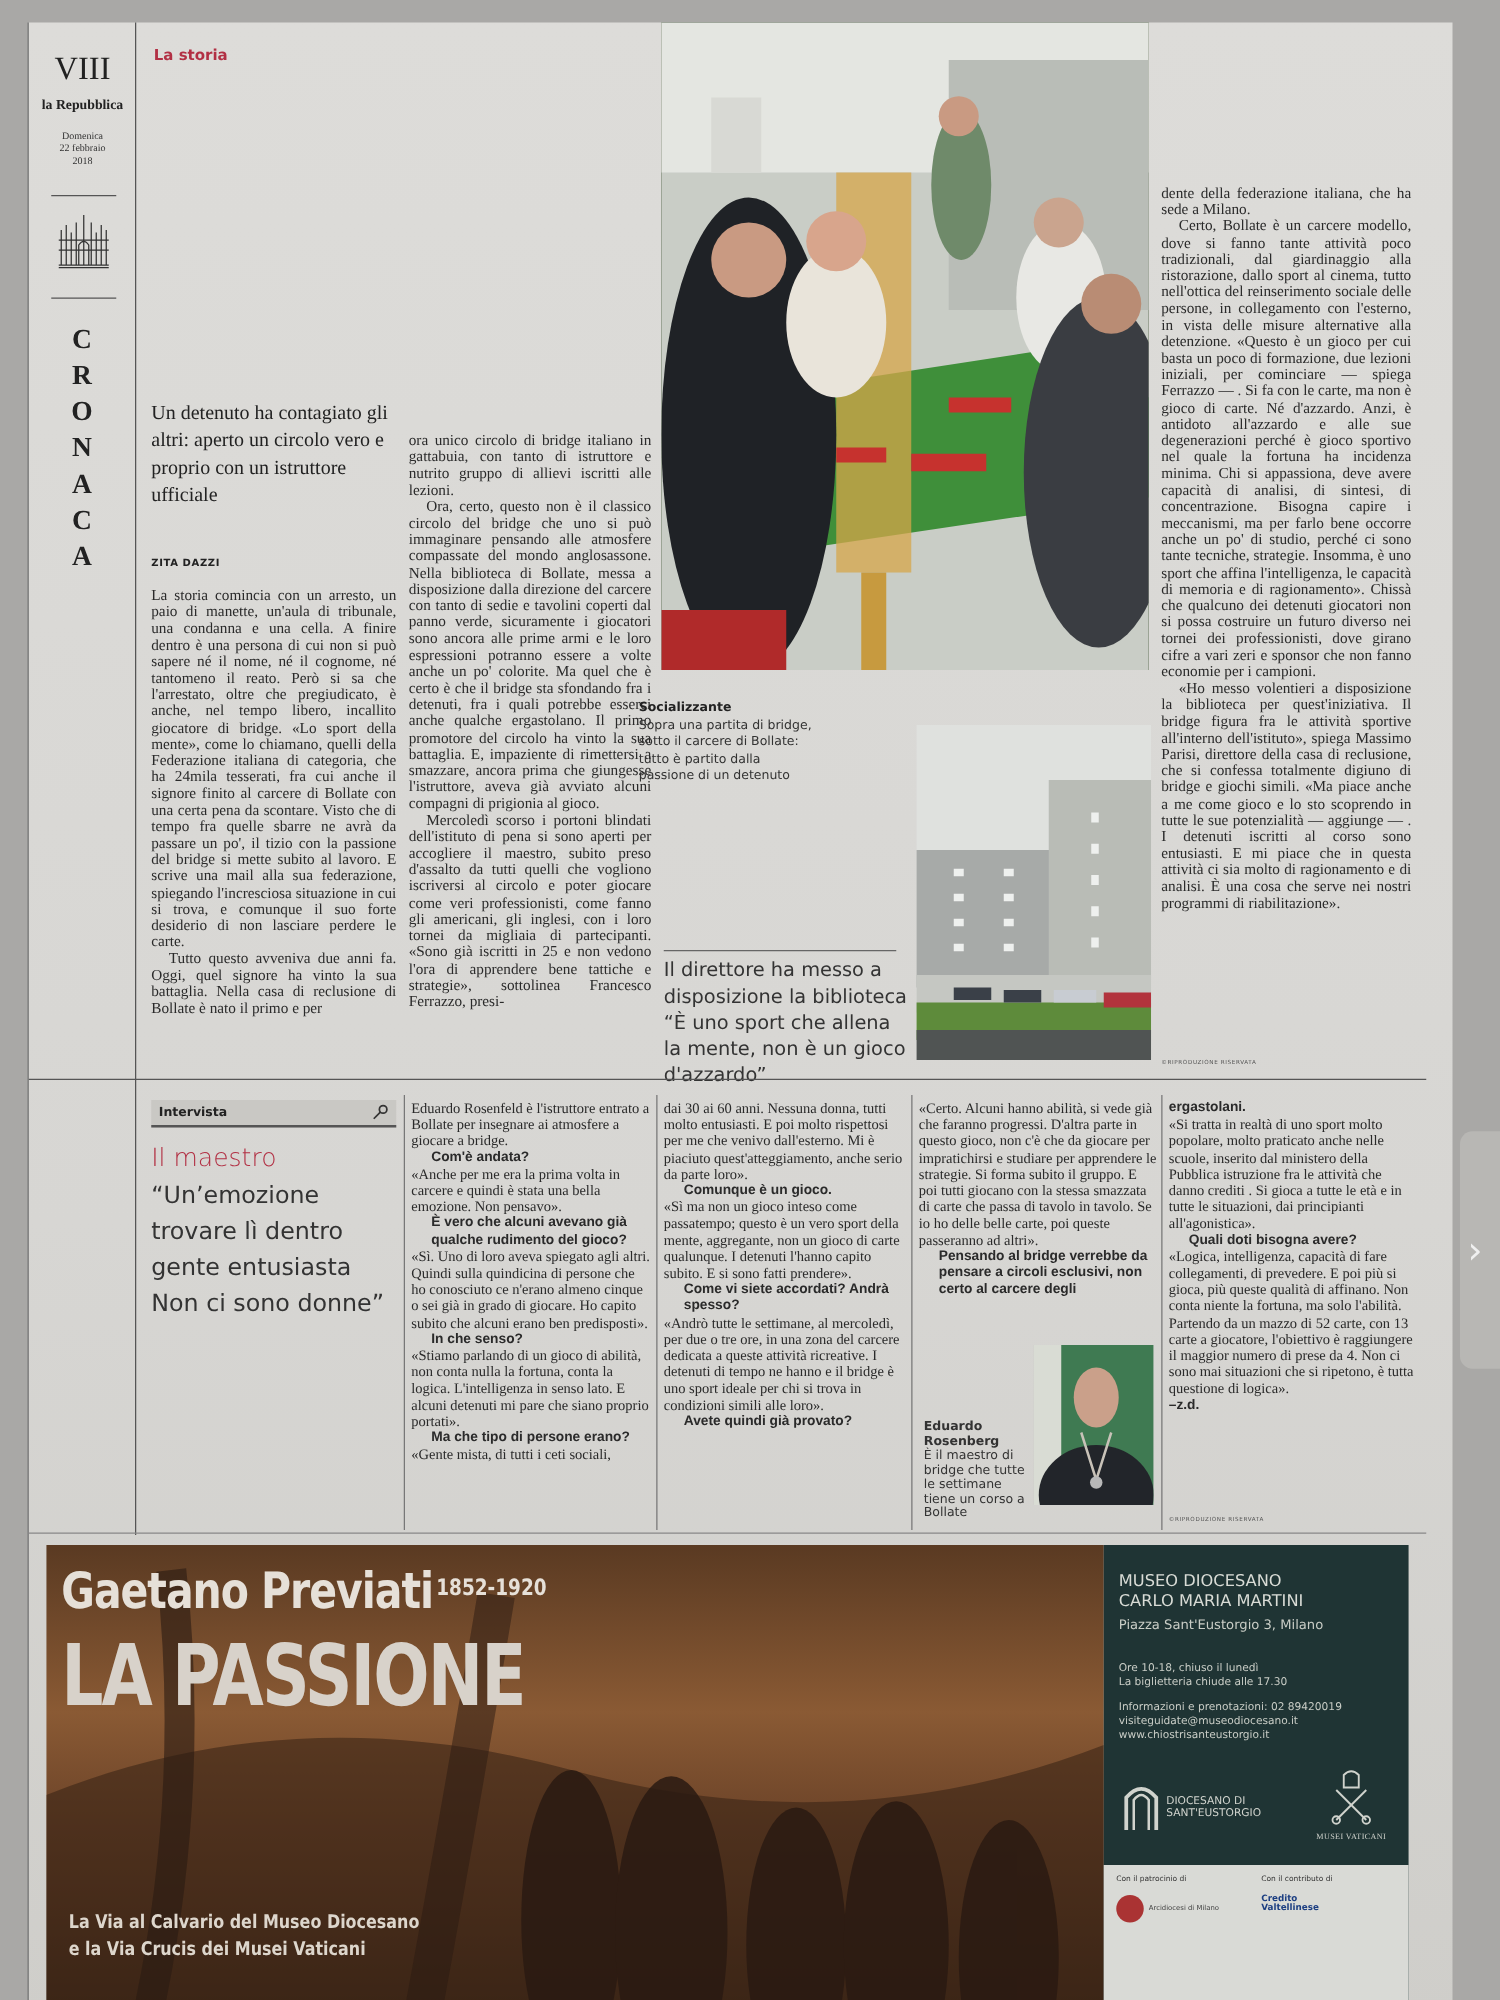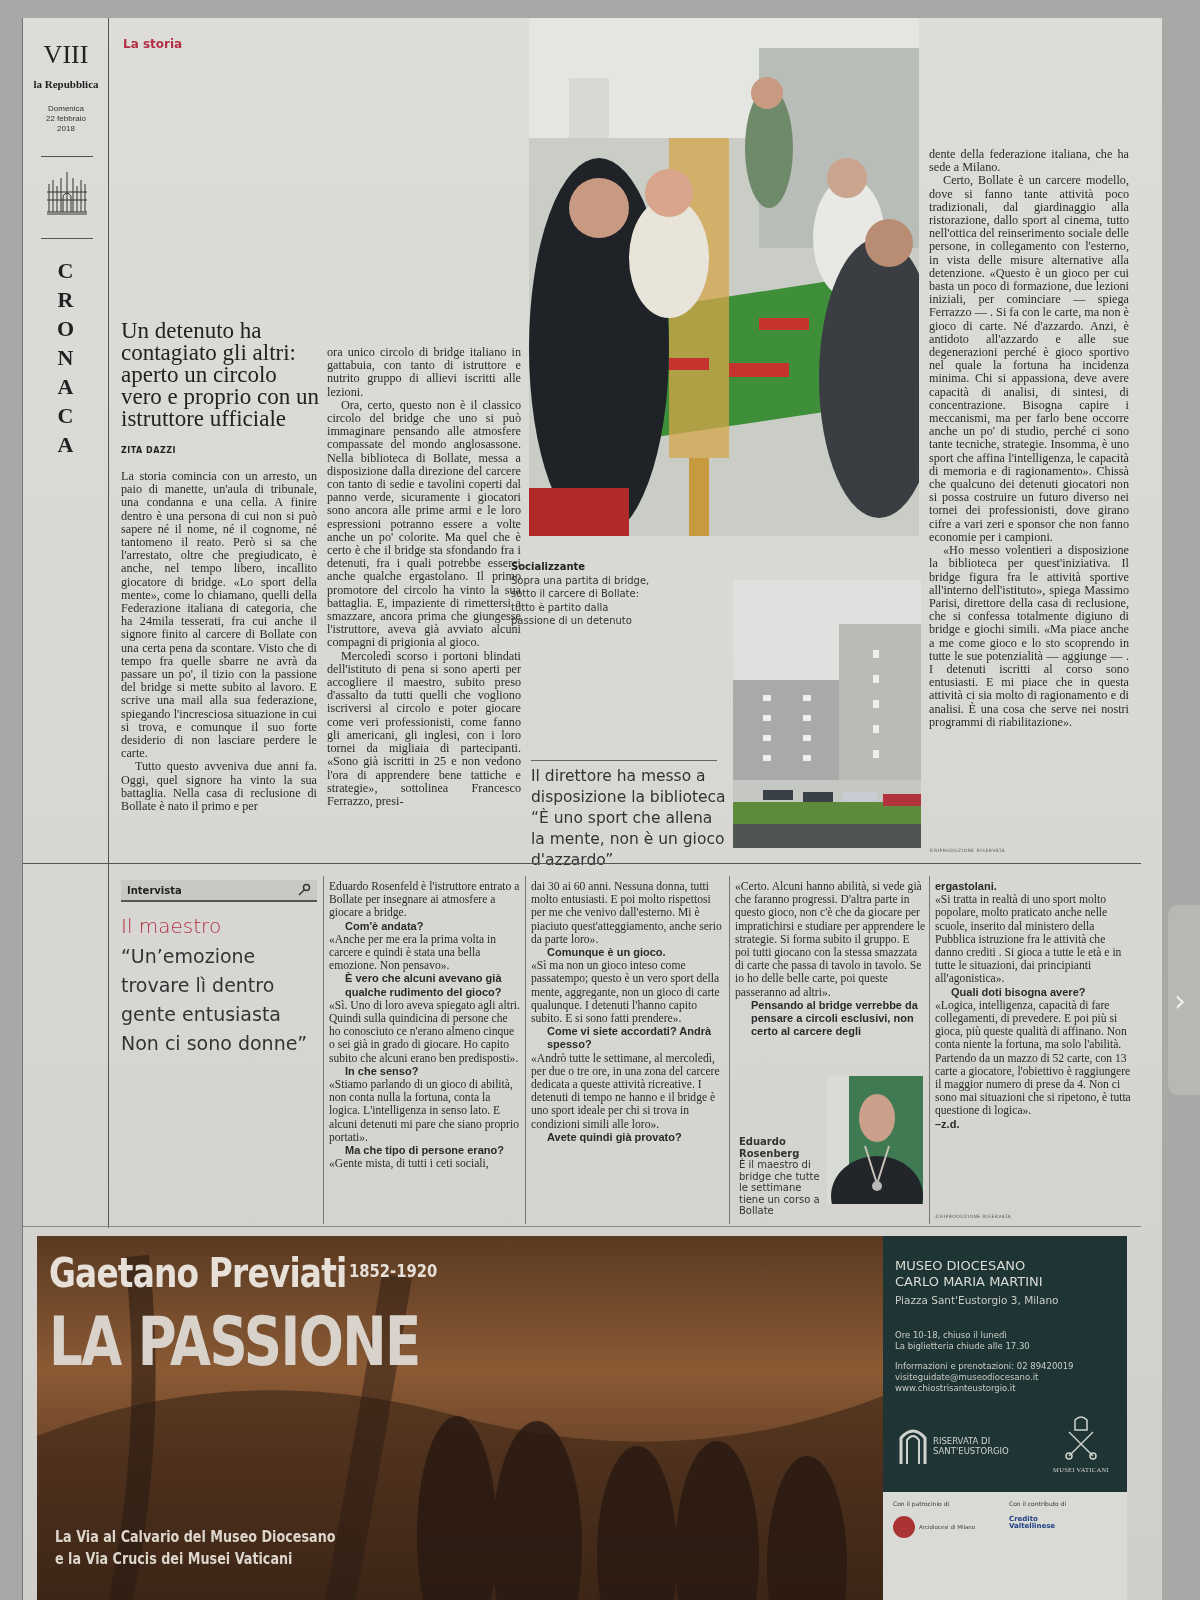--- a/index.html
+++ b/index.html
@@ -13,29 +13,29 @@
   .page {
     position: absolute; left: 22px; top: 18px; width: 1140px; height: 1600px;
     background: linear-gradient(180deg, #dddcd9 0%, #d7d6d3 60%, #cfceca 100%);
     border-left: 1px solid #777;
   }
 
   
   .rail { position: absolute; left: 0; top: 0; width: 86px; height: 1210px; border-right: 1px solid #555; }
   .rail .pgnum { position: absolute; top: 22px; left: 0; width: 86px; text-align: center; font-size: 26px; font-family: "Liberation Serif", serif; }
   .rail .paper { position: absolute; top: 60px; left: 0; width: 86px; text-align: center; font-size: 11px; font-weight: bold; font-family: "Liberation Serif", serif; }
-  .rail .date { position: absolute; top: 86px; left: 0; width: 86px; text-align: center; font-size: 8px; line-height: 10px; font-family: Liberation Sans, sans-serif; color: #333; }
+  .rail .date { position: absolute; top: 86px; left: 0; width: 86px; text-align: center; font-size: 8px; line-height: 10px; font-family: Liberation Serif, serif; color: #333; }
   .rail .hr { position: absolute; left: 18px; width: 52px; height: 1px; background: #555; }
   .rail .duomo { position: absolute; top: 152px; left: 20px; width: 48px; height: 48px; }
   .rail .section { position: absolute; top: 238px; left: 0; width: 86px; text-align: center; font-family: "Liberation Serif", serif; font-weight: bold; font-size: 22px; line-height: 29px; letter-spacing: 1px; }
 
   .kicker { position: absolute; left: 100px; top: 19px; color: #b23044; font-family: "DejaVu Sans", sans-serif; font-weight: bold; font-size: 12px; }
   .headline { position: absolute; left: 96px; top: 36px; width: 400px; font-family: "DejaVu Sans", sans-serif; font-weight: bold; font-size: 43px; line-height: 57px; letter-spacing: -1px; color: #1a1a1a; }
 
-  .deck { position: absolute; left: 98px; top: 302px; width: 200px; font-family: "Liberation Serif", serif; font-size: 23px; line-height: 22px; color: #222; }
+  .deck { position: absolute; left: 98px; top: 302px; width: 200px; font-family: "Liberation Serif", serif; font-size: 16px; line-height: 22px; color: #222; }
   .byline { position: absolute; left: 98px; top: 428px; font-family: "DejaVu Sans", sans-serif; font-weight: bold; font-size: 8px; letter-spacing: 0.5px; }
 
   .col { position: absolute; font-family: "Liberation Serif", serif; font-size: 12.2px; line-height: 13.2px; text-align: justify; color: #2a2a2a; }
   .col p { text-indent: 0; }
   .col p.ind { text-indent: 14px; }
 
   .photo-main { position: absolute; left: 506px; top: 0px; width: 390px; height: 518px; overflow: hidden; background: #5b6b52; }
   .photo-main svg, .photo-prison svg, .photo-portrait svg { display: block; }
   .photo-prison { position: absolute; left: 710px; top: 562px; width: 188px; height: 268px; overflow: hidden; }
   .caption { position: absolute; left: 488px; top: 542px; width: 140px; font-family: "DejaVu Sans", sans-serif; font-size: 10px; line-height: 13.5px; color: #333; }
@@ -319,21 +319,21 @@
       <div class="info">
         <div>Informazioni e prenotazioni: 02 89420019</div>
         <div>visiteguidate@museodiocesano.it</div>
         <div>www.chiostrisanteustorgio.it</div>
       </div>
       <div class="chiostri">
         <svg width="32" height="40" viewBox="0 0 32 40">
           <path d="M4 40 L4 14 Q16 0 28 14 L28 40" stroke="#d0d3cd" stroke-width="3" fill="none"></path>
           <path d="M10 40 L10 16 Q16 8 22 16 L22 40" stroke="#d0d3cd" stroke-width="2" fill="none"></path>
         </svg>
-        <span><span style="position:static">RISERVATA DI</span><br><span style="position:static">SANT'EUSTORGIO</span></span>
+        <span><span style="position:static">DIOCESANO DI</span><br><span style="position:static">SANT'EUSTORGIO</span></span>
       </div>
       <div class="vatican">
         <svg width="40" height="44" viewBox="0 0 40 44">
           <g stroke="#d0d3cd" stroke-width="1.5" fill="none">
             <path d="M14 4 Q20 -2 26 4 L26 14 L14 14 Z"></path>
             <line x1="8" y1="40" x2="32" y2="16"></line>
               <line x1="32" y1="40" x2="8" y2="16"></line>
             <circle cx="8" cy="40" r="3"></circle>
               <circle cx="32" cy="40" r="3"></circle>
           </g>

